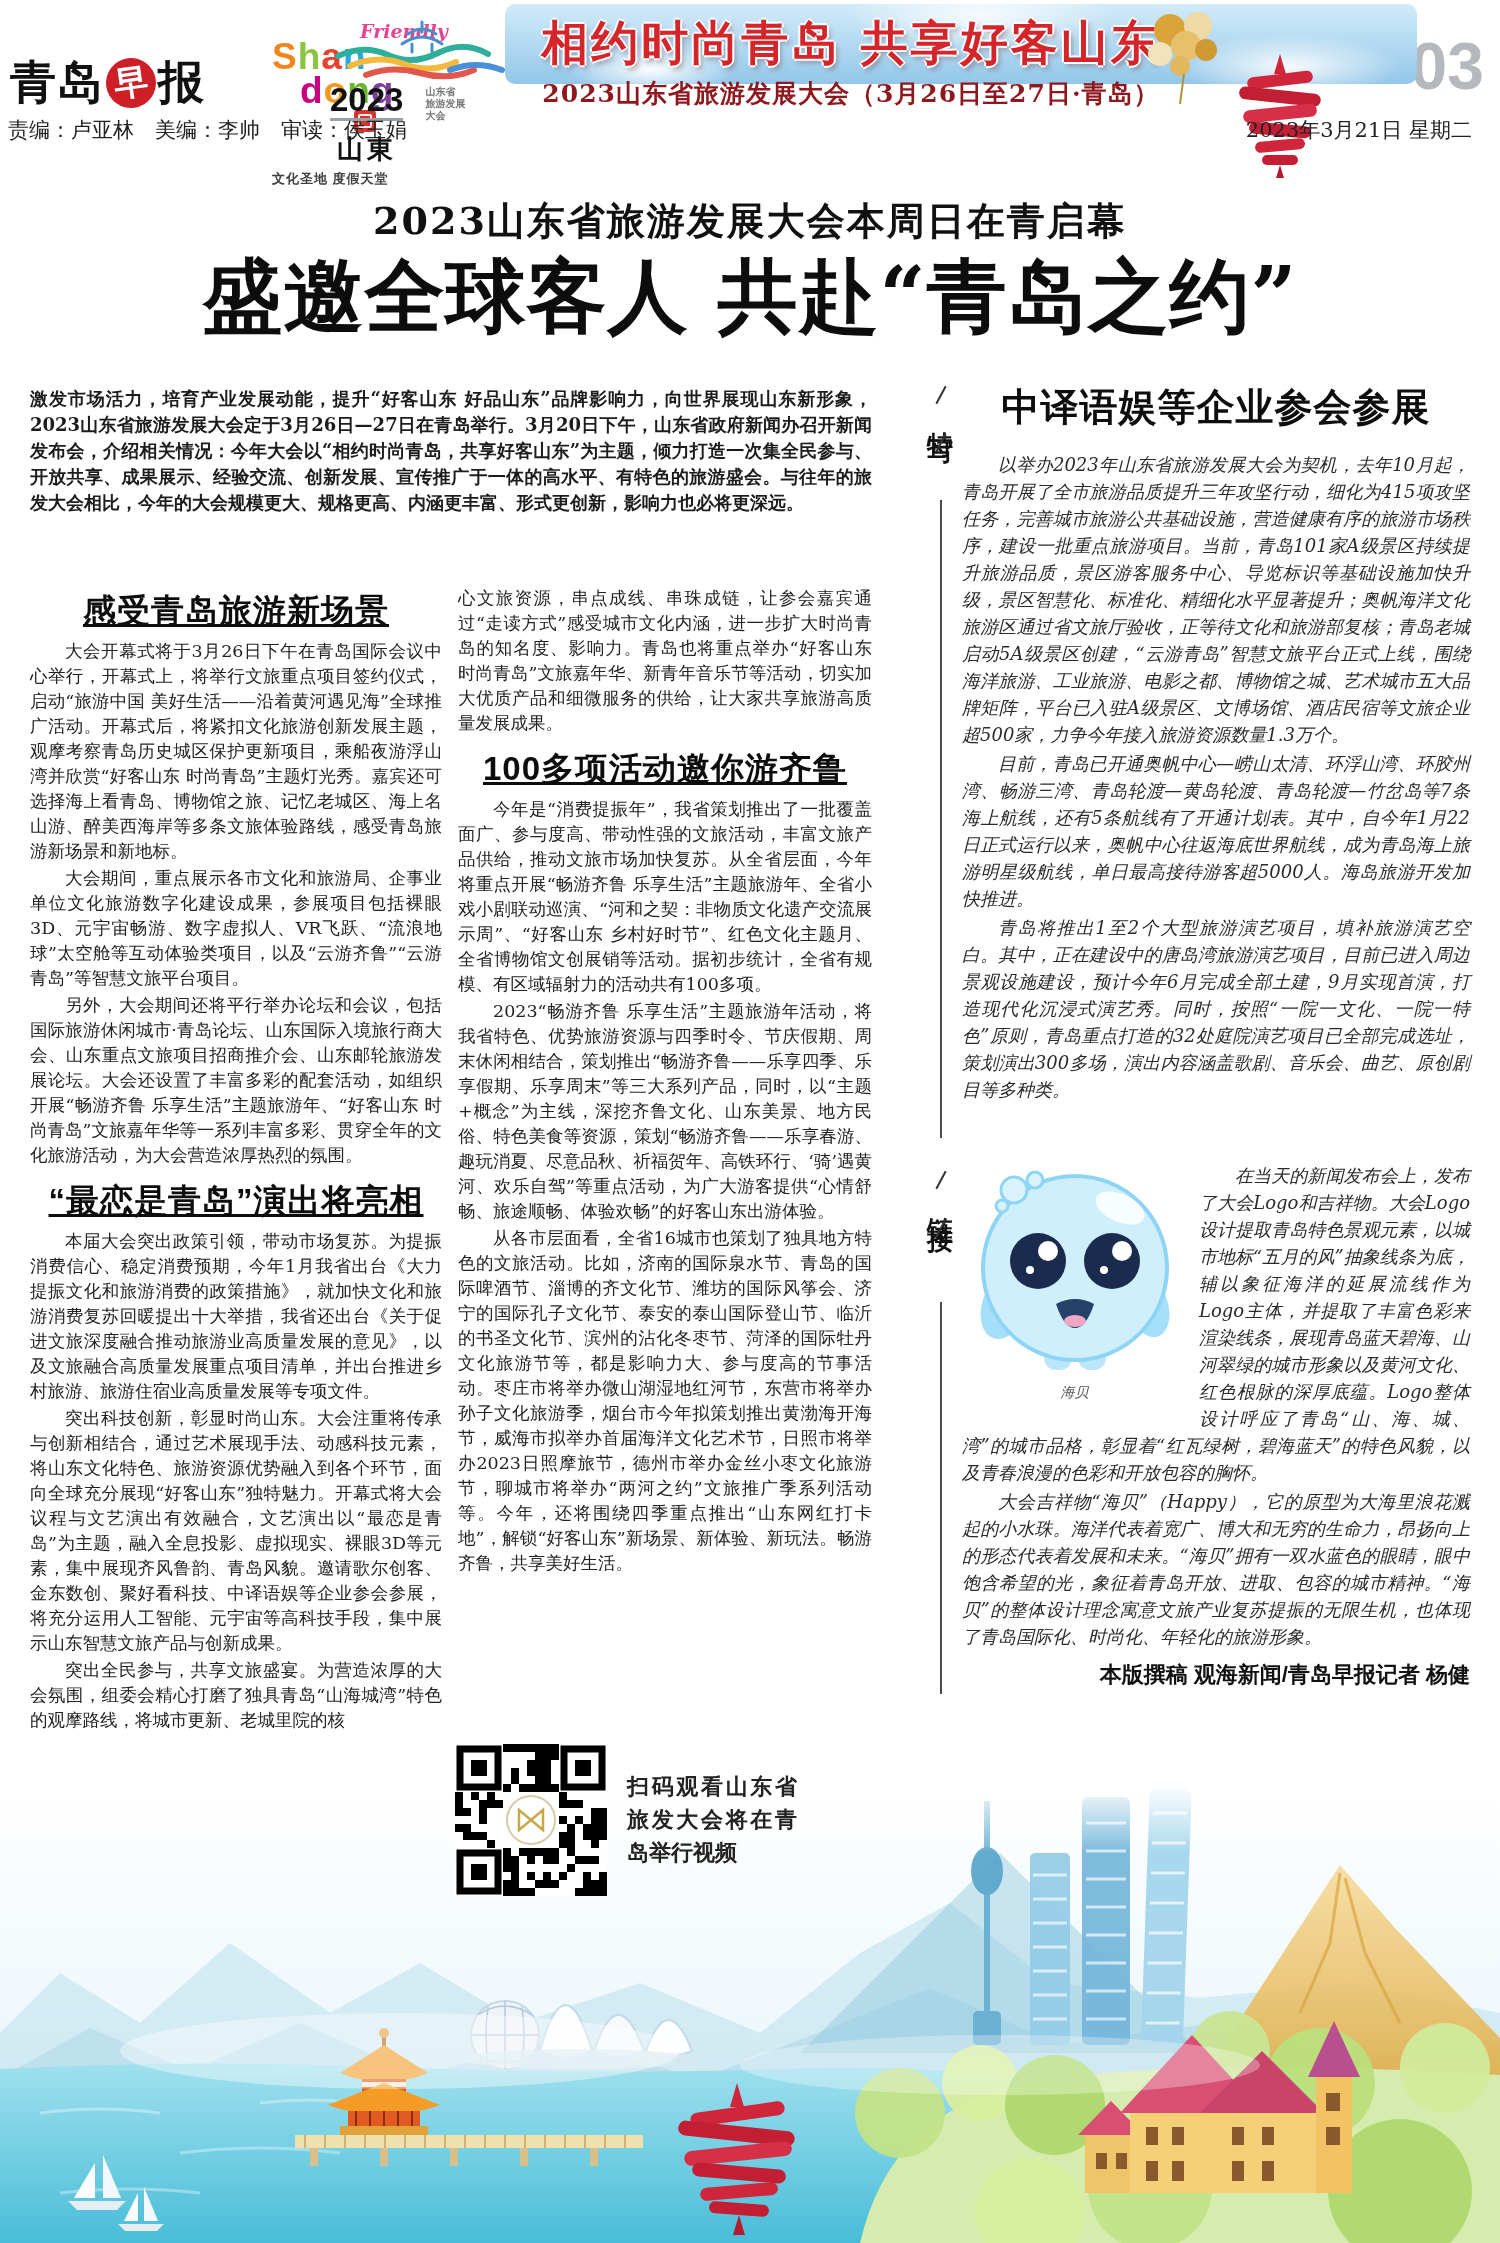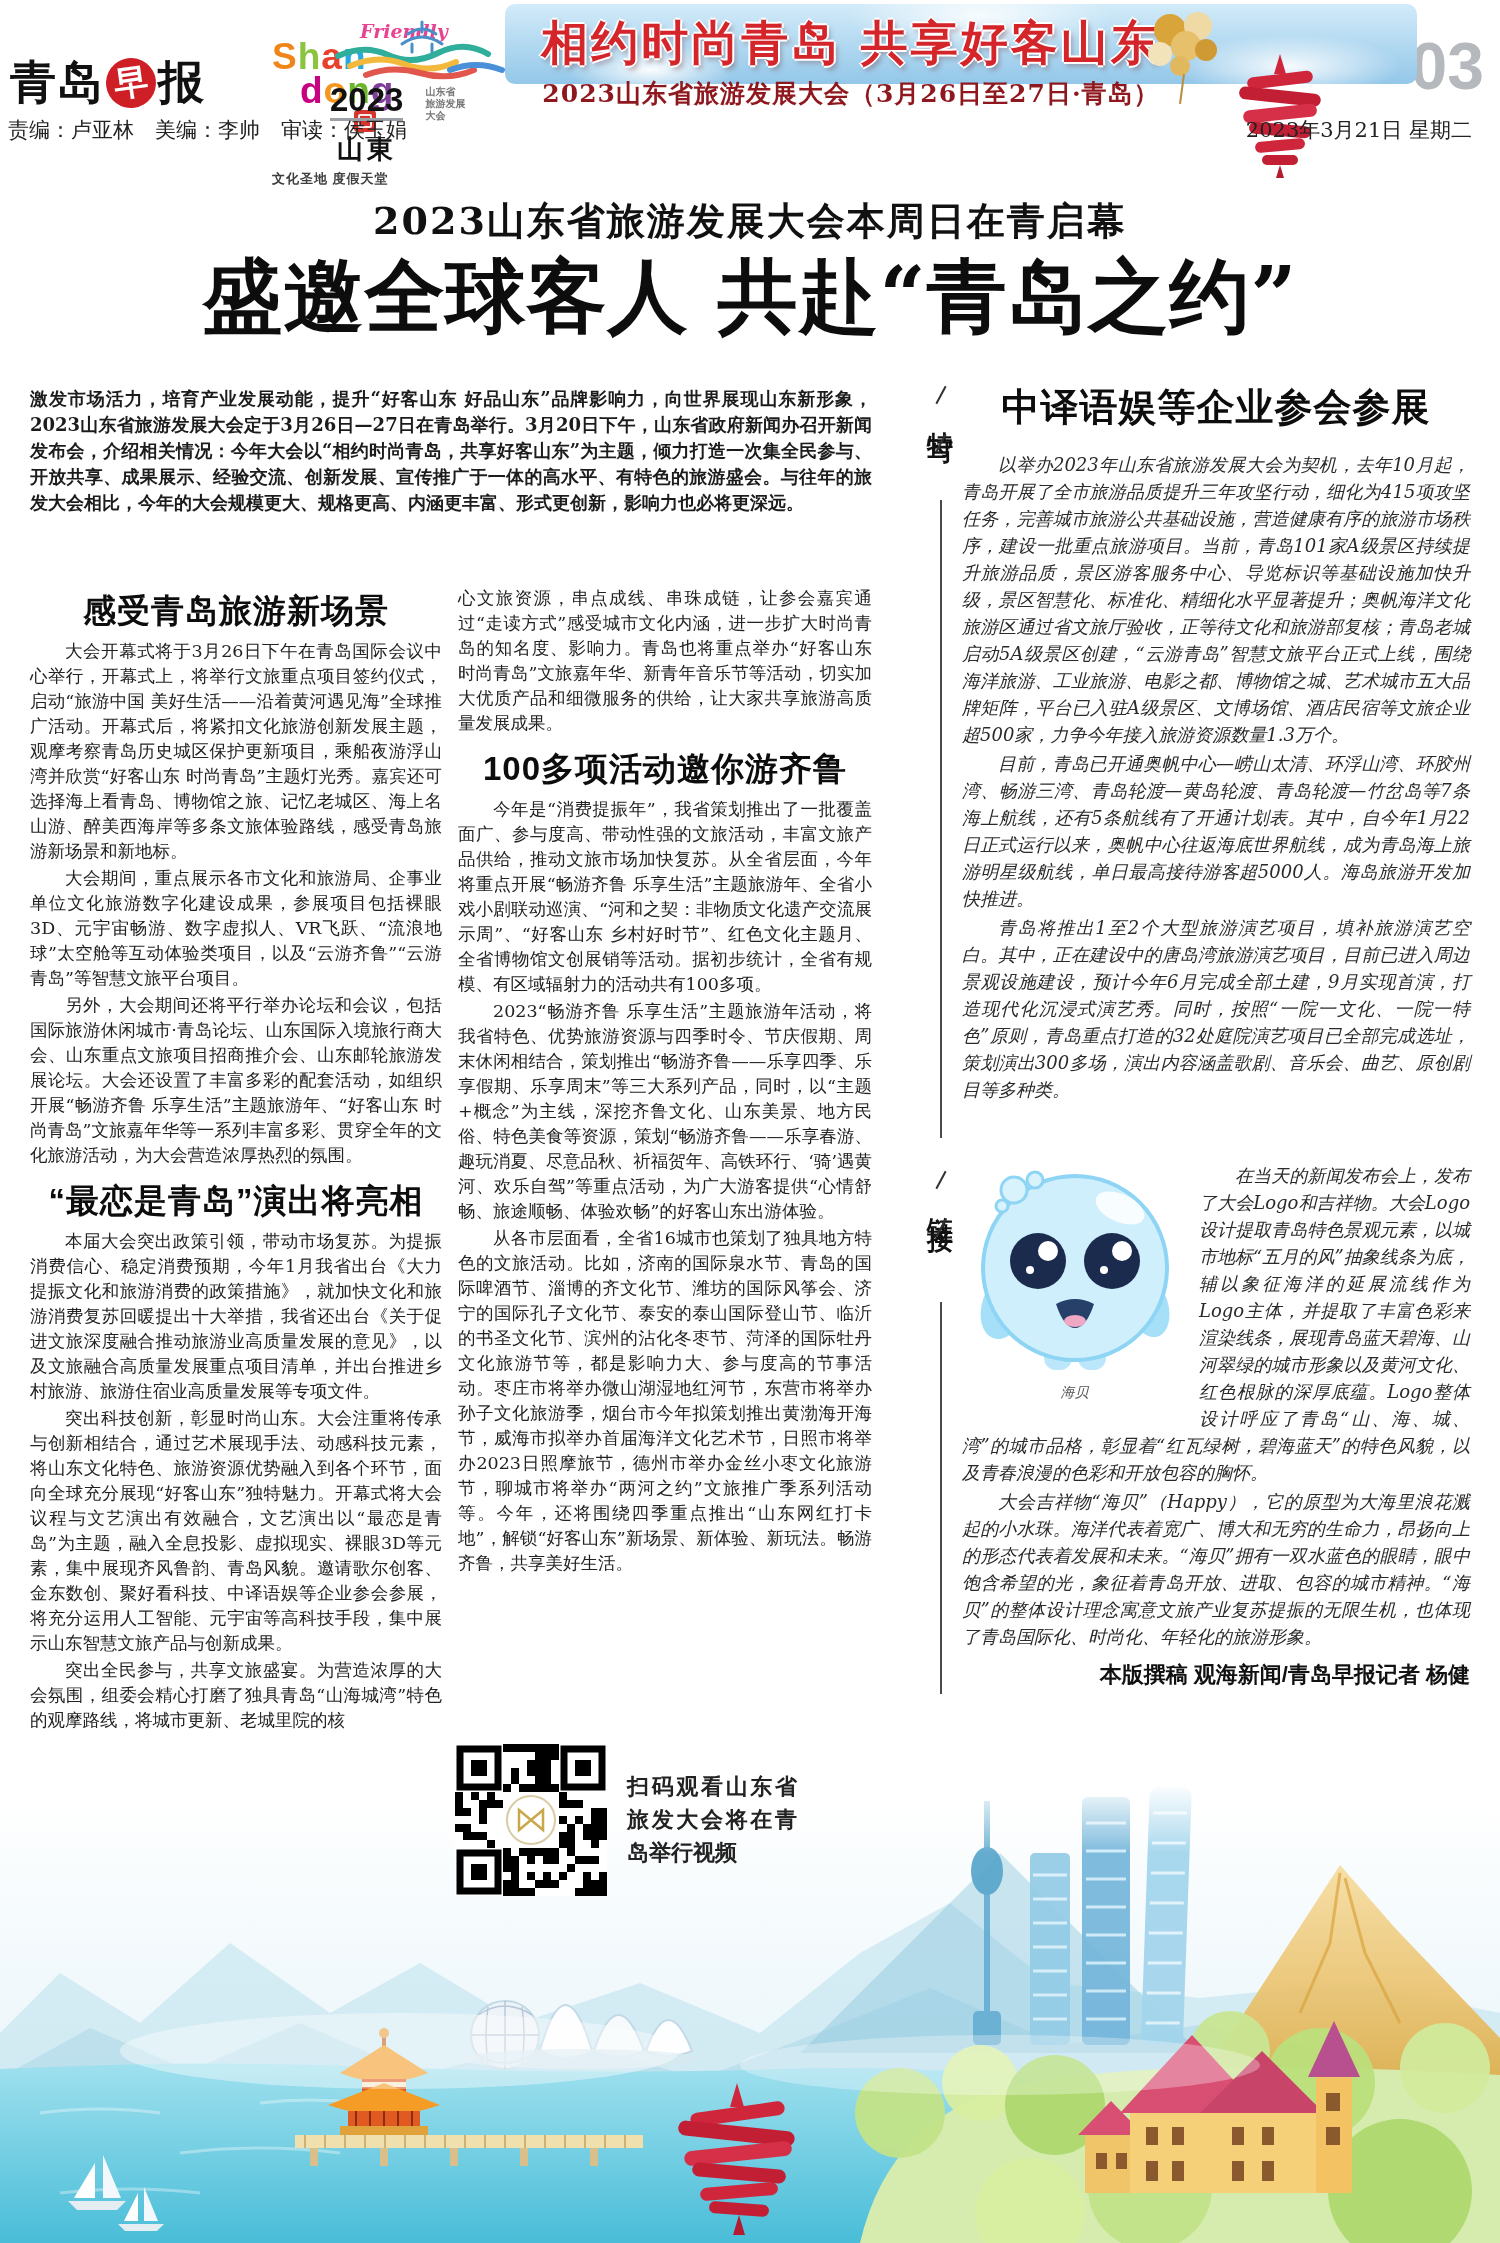--- a/index.html
+++ b/index.html
@@ -41,21 +41,21 @@
   .editors{position:absolute;left:8px;top:0;}
   .issue-date{position:absolute;right:28px;top:0;}
   
   .kicker{position:absolute;left:0;top:196px;width:1500px;text-align:center;font-weight:900;font-size:38px;letter-spacing:2px;color:#111;z-index:2;}
   .main-title{position:absolute;left:0;top:244px;width:1500px;text-align:center;font-weight:900;font-size:80px;letter-spacing:1px;color:#0d0d0d;z-index:2;}
   
   .intro{position:absolute;left:30px;top:386px;width:842px;font-weight:bold;font-size:18px;line-height:26px;text-align:justify;z-index:2;}
   .col{position:absolute;z-index:2;font-size:17.5px;line-height:25px;text-align:justify;color:#222;}
   .col p{margin:0 0 2px 0;text-indent:2em;}
   .col p.cont{text-indent:0;}
-  .sec-h{font-family:"Liberation Sans",sans-serif;font-weight:900;font-size:33px;text-align:center;letter-spacing:1px;color:#0d0d0d;margin:20px 0 16px 0;text-indent:0;}
+  .sec-h{font-family:"Liberation Sans",sans-serif;font-weight:900;font-size:33px;text-align:center;letter-spacing:1px;color:#0d0d0d;margin:20px 0 16px 0;text-indent:0;text-decoration:underline;}
   #col1{left:30px;top:598px;width:412px;}
   #col2{left:458px;top:586px;width:414px;}
   
   .rail{position:absolute;z-index:2;width:34px;display:flex;flex-direction:column;align-items:center;}
   .rail .slash{width:2px;height:20px;background:#333;transform:rotate(28deg);margin:2px 0;}
   .rail .vlabel{writing-mode:vertical-rl;font-family:"Liberation Sans",sans-serif;font-weight:900;font-size:26px;letter-spacing:8px;color:#111;margin:4px 0;}
   .vline{position:absolute;width:2px;background:#4a4a4a;z-index:2;}
   
   .rart{position:absolute;left:962px;width:508px;z-index:2;}
   .rart .rh{font-family:"Liberation Sans",sans-serif;font-weight:900;font-size:38px;text-align:center;letter-spacing:1px;color:#0d0d0d;margin:0 0 18px 0;}

